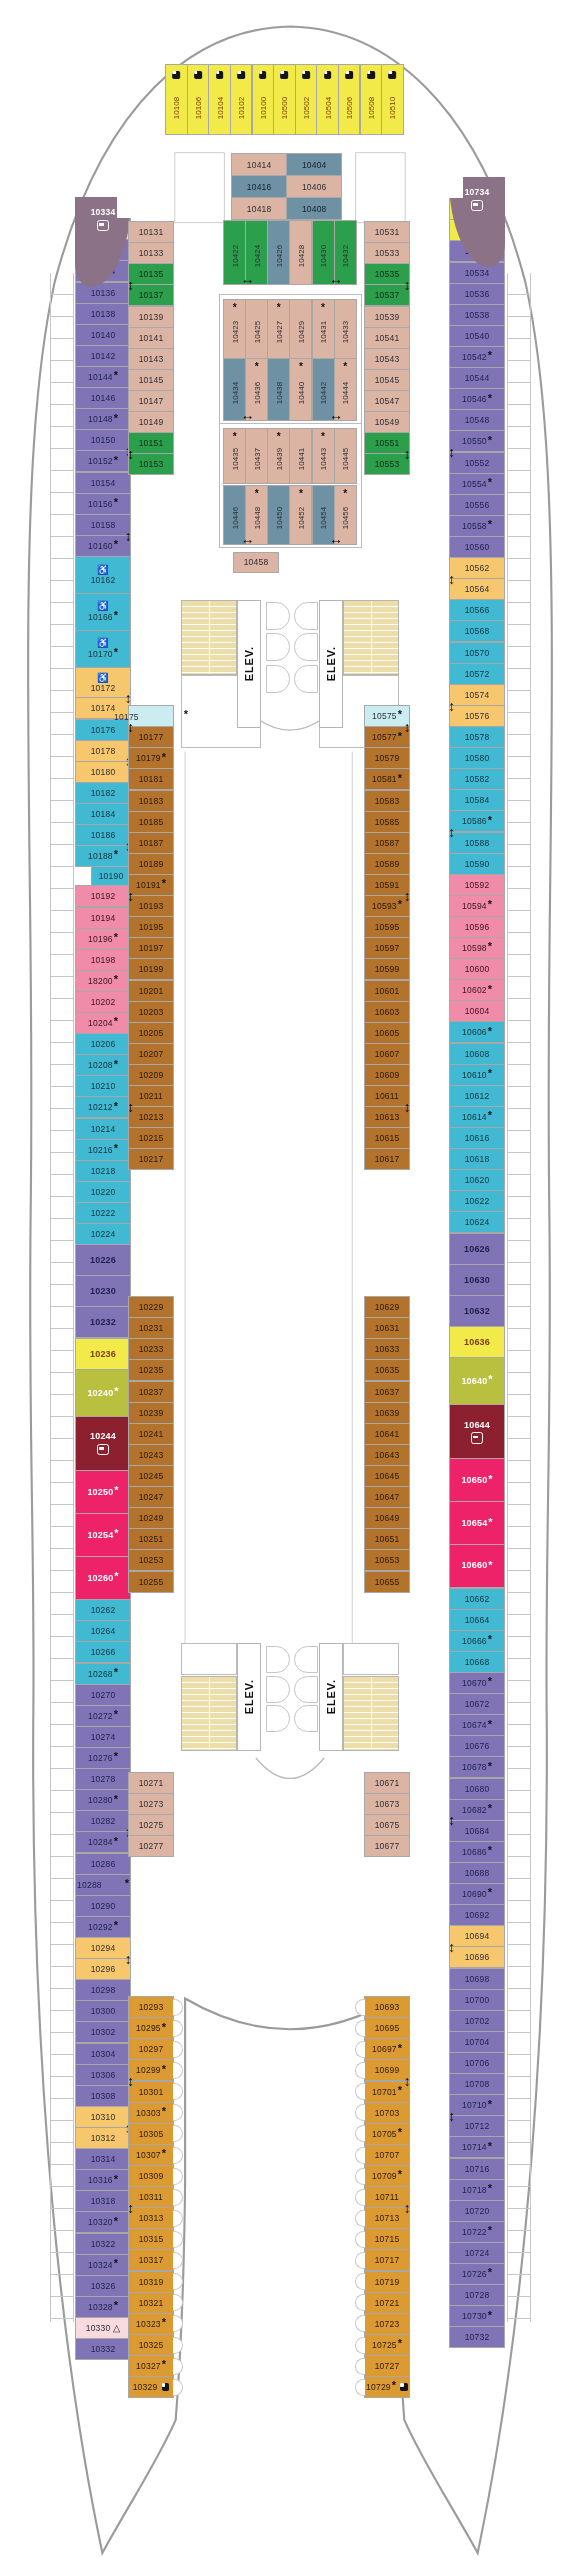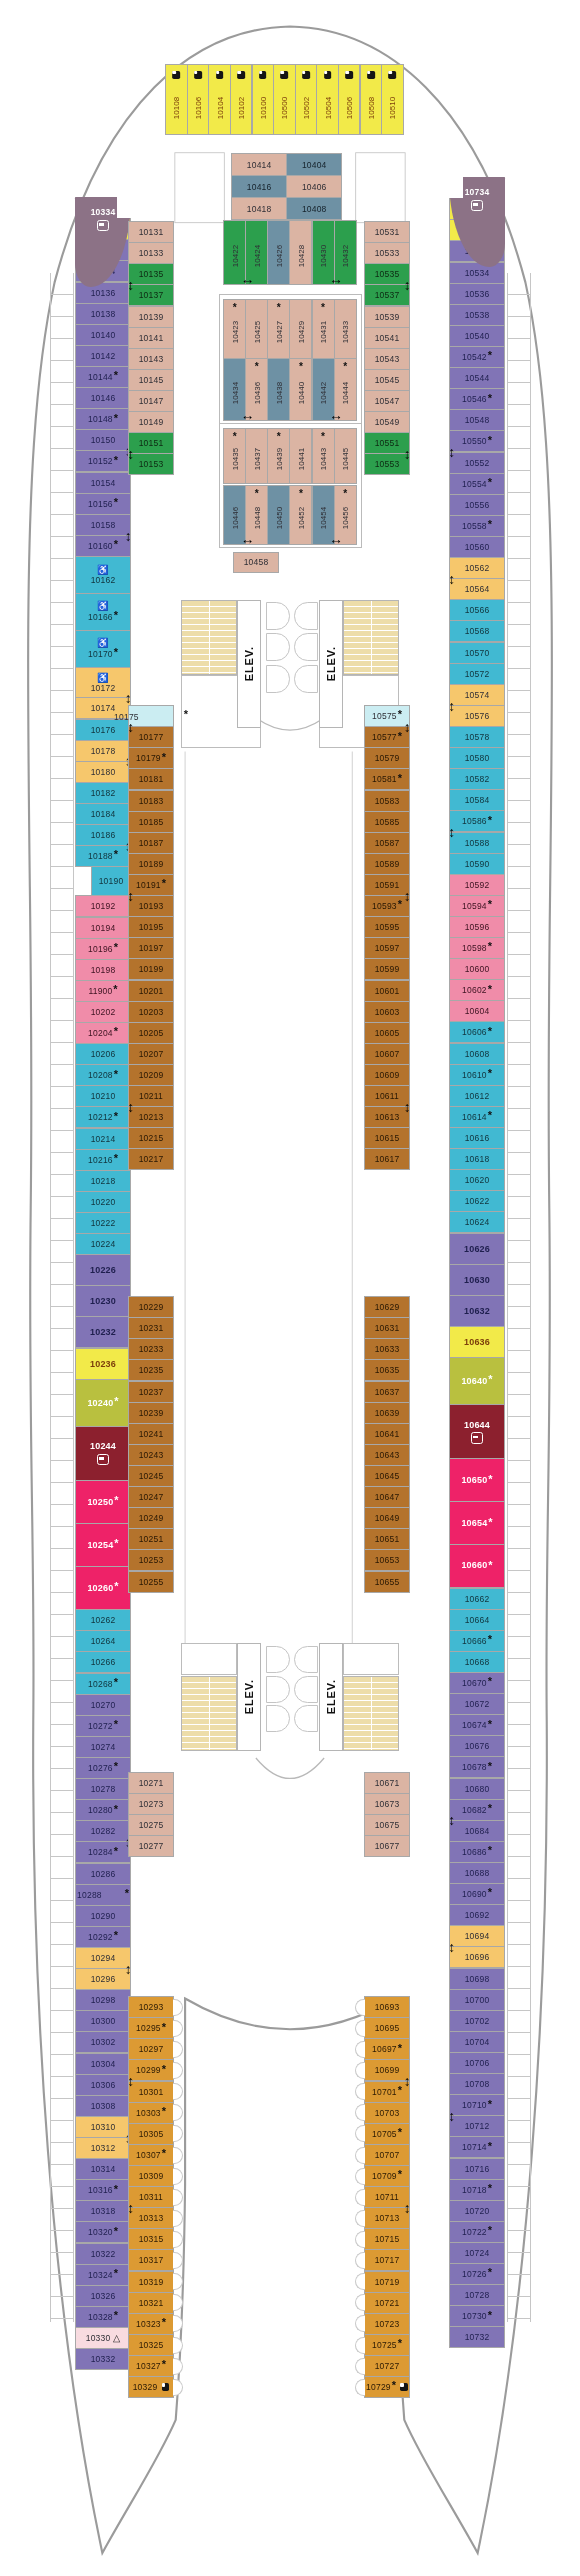--- a/index.html
+++ b/index.html
@@ -498,21 +498,21 @@
           <span class="num">10186</span>
         </span>
         <span class="varrow sr">↕</span>
       </div>
       <div class="cabin c-teal" style="height: 22px;">
         <span style="display: inline-flex; align-items: center;">
           <span class="num">10188</span>
           <span class="ast">*</span>
         </span>
       </div>
-      <div class="cabin c-teal" style="height: 30px; margin-left: 16px;">
+      <div class="cabin c-teal" style="height: 20px; margin-left: 16px;">
         <span style="display: inline-flex; align-items: center;">
           <span class="num">10190</span>
         </span>
       </div>
       <div class="cabin c-pink" style="height: 22px;">
         <span style="display: inline-flex; align-items: center;">
           <span class="num">10192</span>
         </span>
       </div>
       <div class="cabin c-pink" style="height: 22px;">
@@ -526,21 +526,21 @@
           <span class="ast">*</span>
         </span>
       </div>
       <div class="cabin c-pink" style="height: 22px;">
         <span style="display: inline-flex; align-items: center;">
           <span class="num">10198</span>
         </span>
       </div>
       <div class="cabin c-pink" style="height: 22px;">
         <span style="display: inline-flex; align-items: center;">
-          <span class="num">11900</span>
+          <span class="num">18200</span>
           <span class="ast">*</span>
         </span>
       </div>
       <div class="cabin c-pink" style="height: 22px;">
         <span style="display: inline-flex; align-items: center;">
           <span class="num">10202</span>
         </span>
       </div>
       <div class="cabin c-pink" style="height: 22px;">
         <span style="display: inline-flex; align-items: center;">

